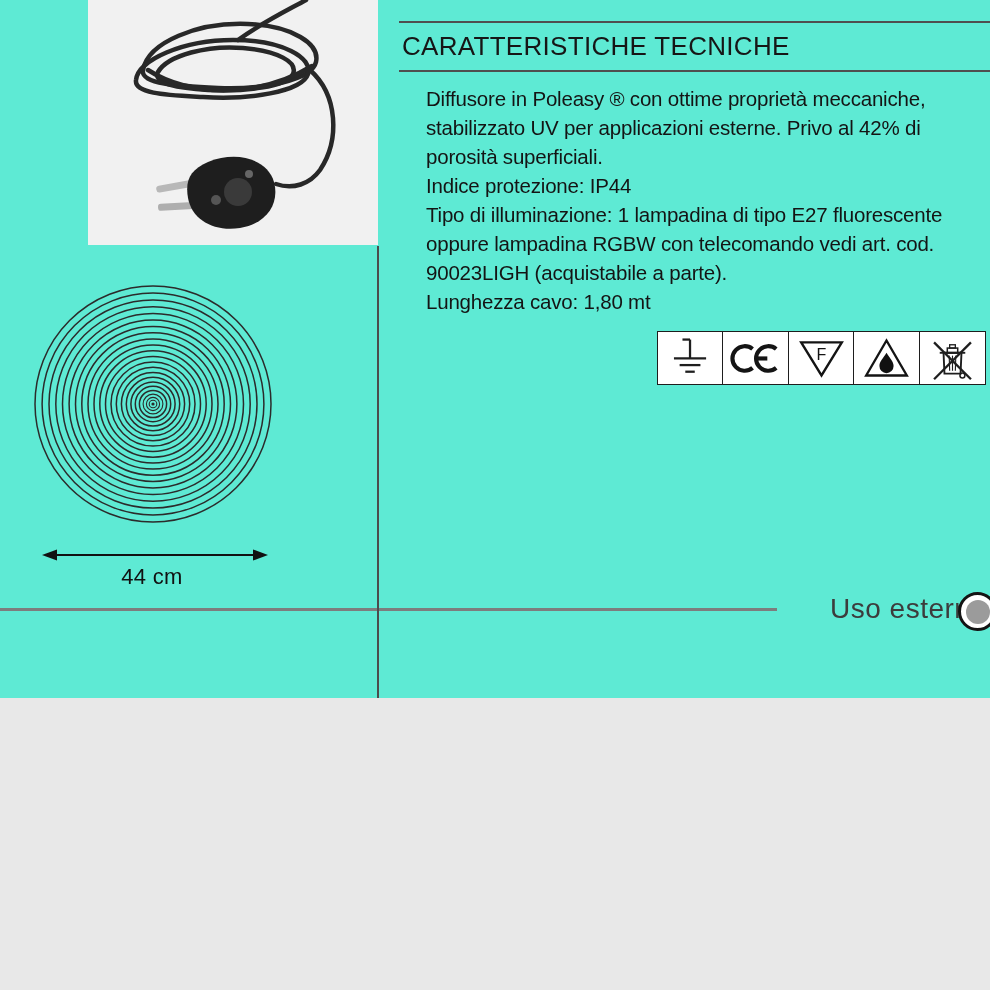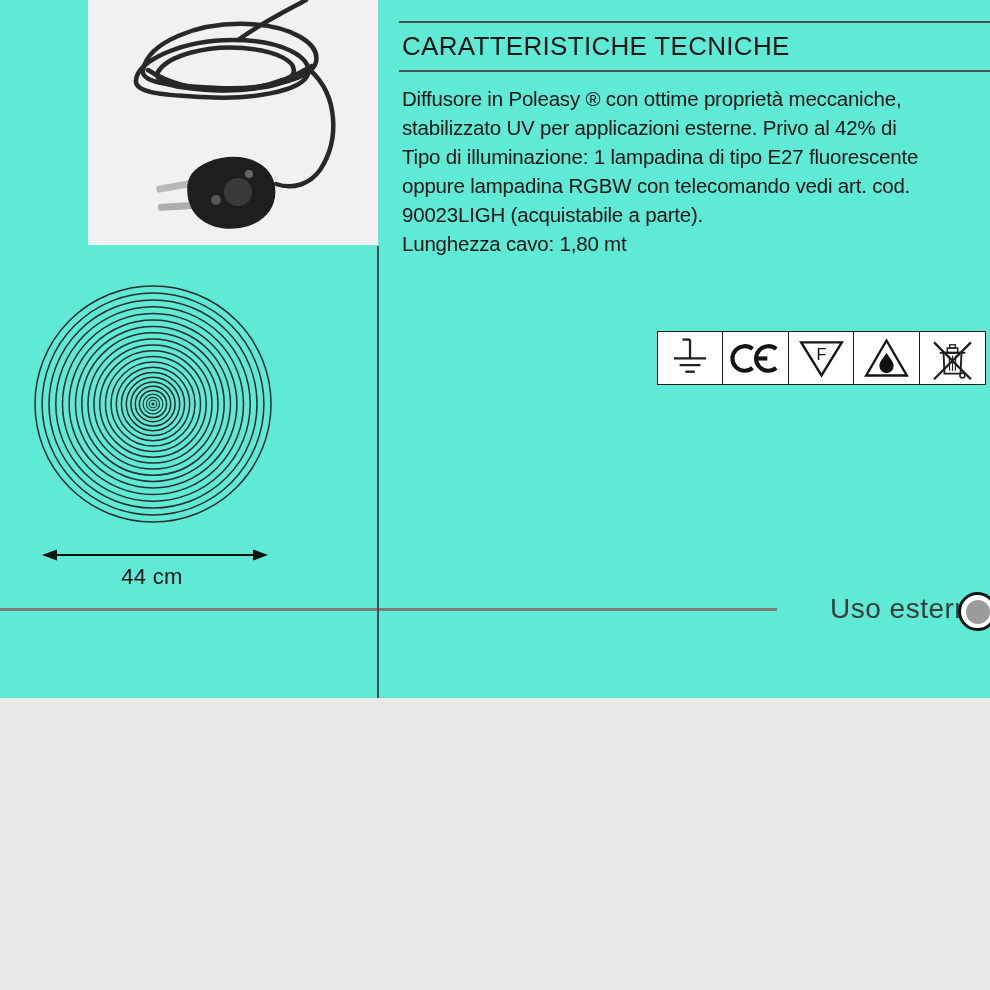--- a/index.html
+++ b/index.html
@@ -15,21 +15,21 @@
   .rule { position:absolute; left:399px; width:591px; height:2px; background:#4f4f4f; }
   .rule-top { top:21px; }
   .rule-bottom { top:70px; }
   .section-title {
     position:absolute; left:402px; top:31px; margin:0;
     font-size:26px; font-weight:normal; letter-spacing:0.3px; color:#161616;
     white-space:nowrap;
   }
 
   
-  .body-text { position:absolute; left:402px; top:84px; }
+  .body-text { position:absolute; left:426px; top:84px; }
   .body-line { font-size:20.5px; line-height:29px; white-space:nowrap; letter-spacing:-0.2px; color:#141414; }
 
   
   .cert-table { position:absolute; left:657px; top:331px; display:flex; }
   .cert-cell {
     width:65px; height:52px; border:1.6px solid #1e1e1e; margin-left:-1.6px;
     display:flex; align-items:center; justify-content:center; background:#fff;
   }
   .cert-cell:first-child { margin-left:0; }
 
@@ -92,20 +92,22 @@
     </g>
   </svg>
 
   <div class="rule rule-top"></div>
   <h1 class="section-title">CARATTERISTICHE TECNICHE</h1>
   <div class="rule rule-bottom"></div>
 
   <div class="body-text">
       <div class="body-line">Diffusore in Poleasy ® con ottime proprietà meccaniche,</div>
       <div class="body-line">stabilizzato UV per applicazioni esterne. Privo al 42% di</div>
+      <div class="body-line">porosità superficiali.</div>
+      <div class="body-line">Indice protezione: IP44</div>
       <div class="body-line">Tipo di illuminazione: 1 lampadina di tipo E27 fluorescente</div>
       <div class="body-line">oppure lampadina RGBW con telecomando vedi art. cod.</div>
       <div class="body-line">90023LIGH (acquistabile a parte).</div>
       <div class="body-line">Lunghezza cavo: 1,80 mt</div>
     </div>
 
   <div class="cert-table">
     <div class="cert-cell">
       <svg width="65" height="52" viewBox="0 0 67 55">
         <g stroke="#1e1e1e" stroke-width="2.4" fill="none">

